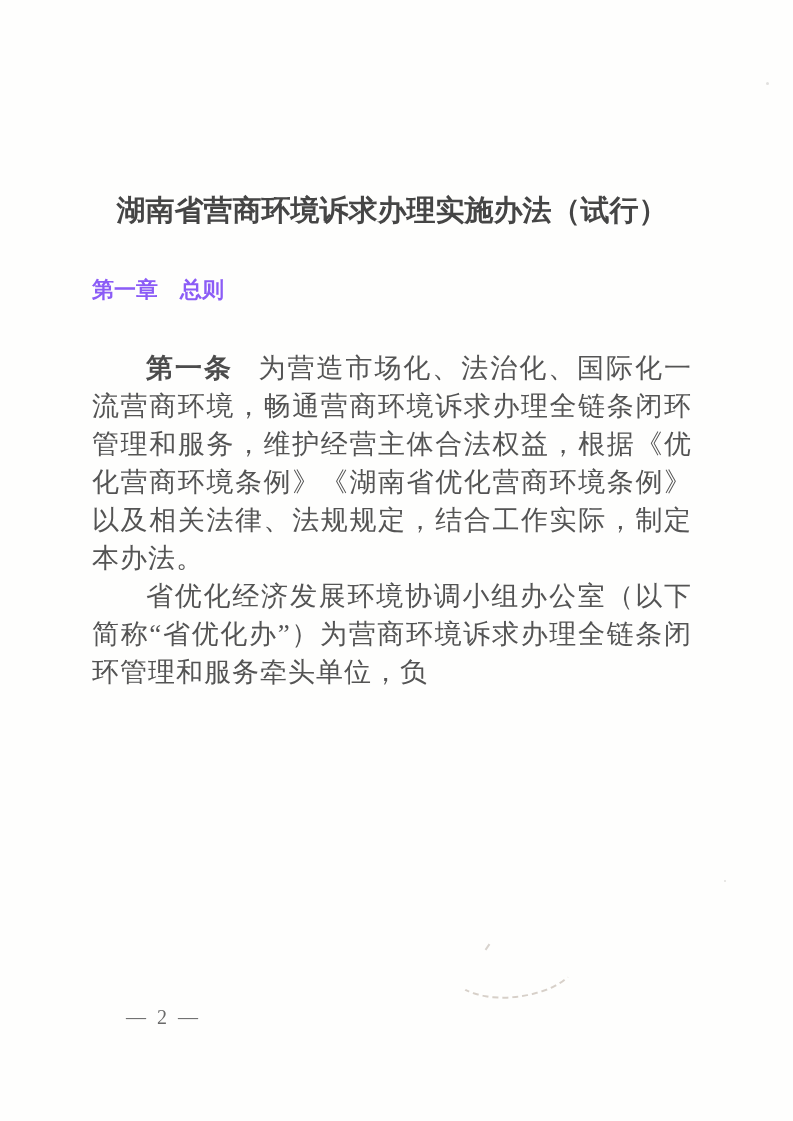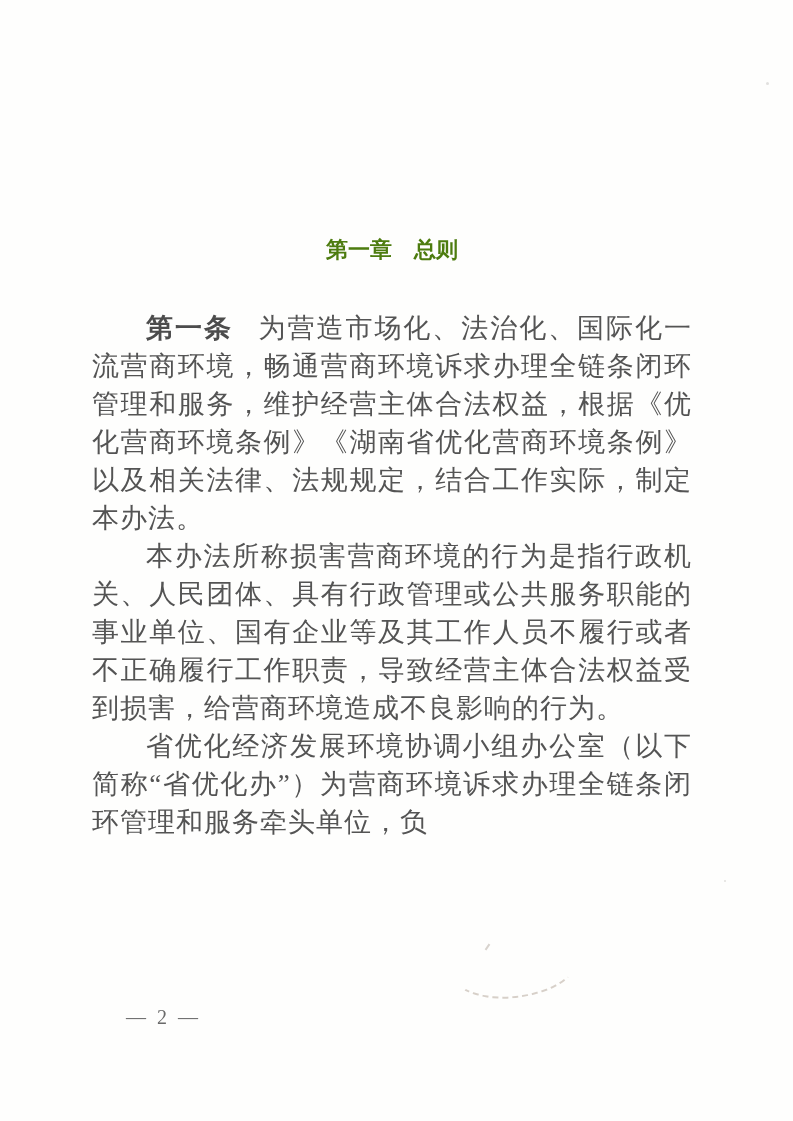--- a/index.html
+++ b/index.html
@@ -31,22 +31,22 @@
     text-align: center;
     letter-spacing: 0px;
     color: #454545;
     font-family: "Liberation Serif", "DejaVu Serif", serif;
   }
   .chapter-heading {
     margin: 46px 0 0 0;
     font-size: 22px;
     font-weight: bold;
     line-height: 28px;
-    text-align: center;
-    color: #4d7c0f;
+    text-align: left;
+    color: #8b5cf6;
   }
   .doc-body {
     margin-top: 45px;
     font-size: 27px;
     line-height: 38px;
     letter-spacing: 1px;
     text-align: justify;
     text-justify: inter-character;
     color: #545454;
   }
@@ -105,29 +105,29 @@
   .speck-1 { left: 766px; top: 82px;  width: 3px; height: 3px; }
   .speck-2 { left: 724px; top: 880px; width: 2px; height: 2px; }
 </style>
 </head>
 <body>
 
 <div class="page">
 
   <div class="content">
 
+    <h1 class="doc-title">湖南省营商环境诉求办理实施办法（试行）</h1>
 
     <h2 class="chapter-heading">第一章　总则</h2>
 
     <div class="doc-body">
 
       <p><b class="lead">第一条</b><span>为营造市场化、法治化、国际化一流营商环境，畅通营商环境诉求办理全链条闭环管理和服务，维护经营主体合法权益，根据《优化营商环境条例》《湖南省优化营商环境条例》以及相关法律、法规规定，结合工作实际，制定本办法。</span></p>
 
 
-      <p><b class="lead"></b><span>本办法所称损害营商环境的行为是指行政机关、人民团体、具有行政管理或公共服务职能的事业单位、国有企业等及其工作人员不履行或者不正确履行工作职责，导致经营主体合法权益受到损害，给营商环境造成不良影响的行为。</span></p>
 
 
       <p><b class="lead"></b><span>省优化经济发展环境协调小组办公室（以下简称“省优化办”）为营商环境诉求办理全链条闭环管理和服务牵头单位，负</span></p>
 
     </div>
   </div>
 
   <div class="stamp-arc"></div>
   <div class="stamp-tick"></div>
   <div class="speck speck-1"></div>

